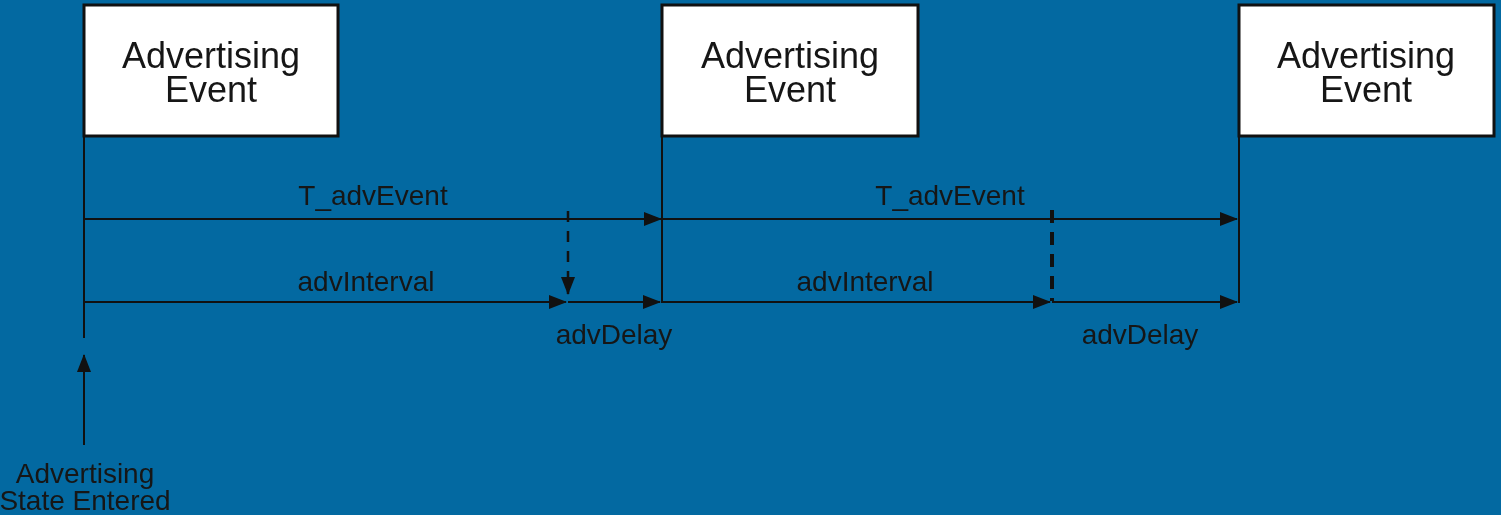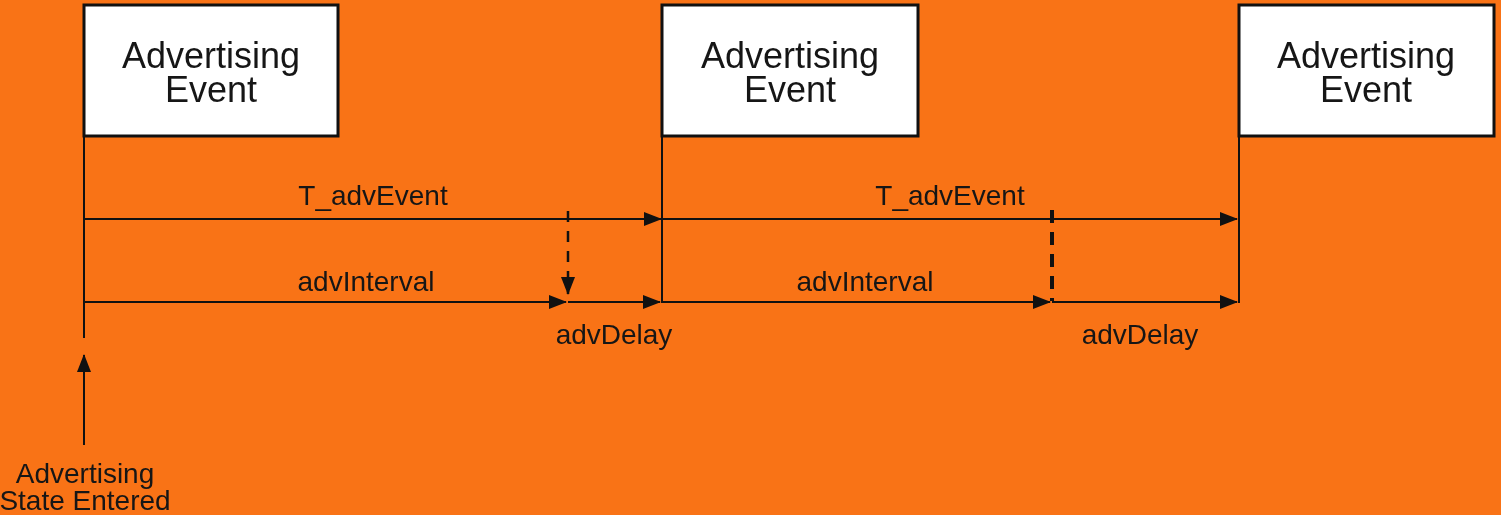--- a/index.html
+++ b/index.html
@@ -4,21 +4,21 @@
 <style>
   html, body {
     margin: 0;
     padding: 0;
     background: #ffffff;
   }
   .canvas {
     position: relative;
     width: 1501px;
     height: 515px;
-    background: #f97316;
+    background: #0369a1;
     font-family: "Liberation Sans", "DejaVu Sans", sans-serif;
   }
   svg { display: block; }
   .box-rect {
     fill: #ffffff;
     stroke: #111111;
     stroke-width: 3;
   }
   .solid-line {
     stroke: #111111;

